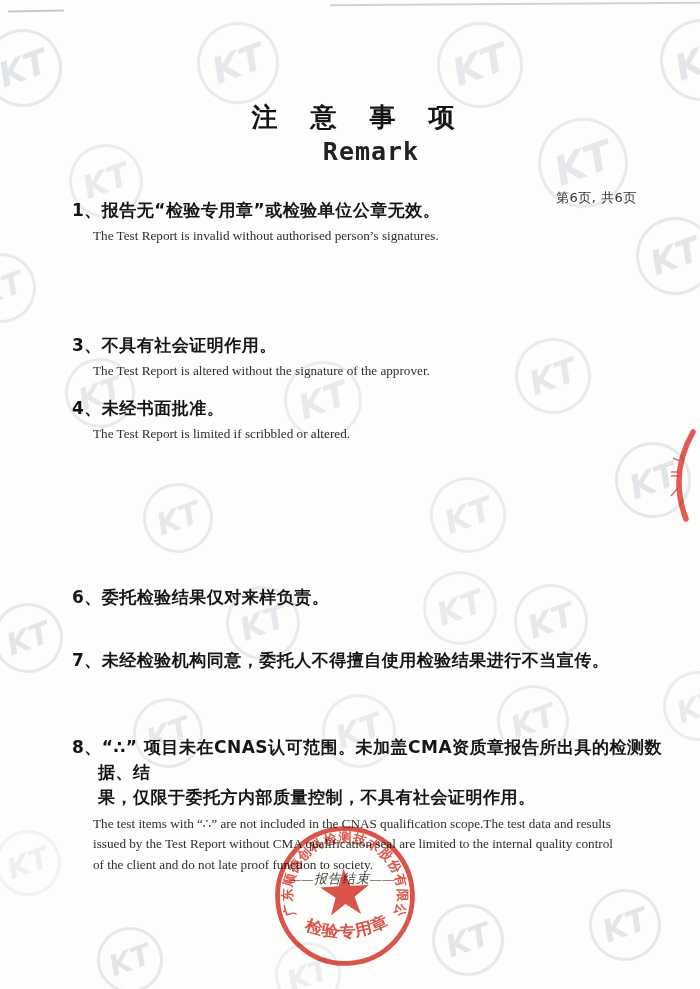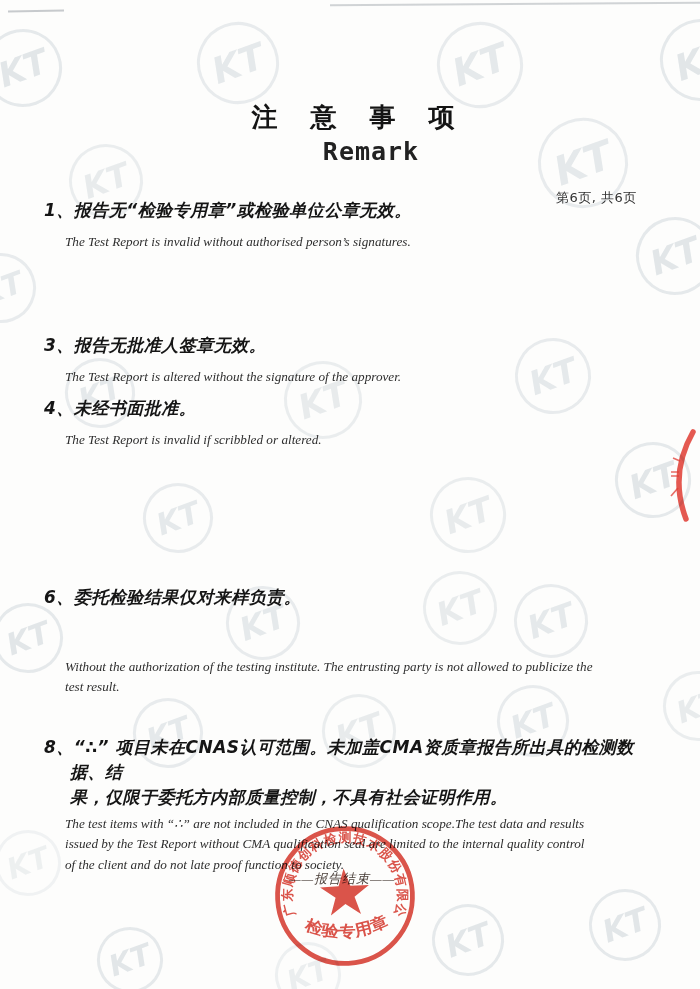--- a/index.html
+++ b/index.html
@@ -31,29 +31,29 @@
     position:absolute;top:137px;left:0;width:100%;text-align:center;
     transform:translateX(21px);
     font-family:"DejaVu Sans Mono",monospace;font-weight:bold;
     font-size:25px;letter-spacing:1px;color:#222;z-index:2;
   }
   .page-info{
     position:absolute;top:189px;left:556px;font-size:13px;color:#333;
     font-family:"DejaVu Sans",sans-serif;z-index:2;letter-spacing:.5px;
   }
   
-  .item{position:absolute;left:44px;width:592px;z-index:2;font-style:italic;}
+  .item{position:absolute;left:72px;width:592px;z-index:2;}
   .zh{
     font-family:"DejaVu Sans",sans-serif;font-weight:bold;font-size:17px;
     line-height:25px;letter-spacing:.5px;color:#151515;
     padding-left:26px;text-indent:-26px;white-space:pre-line;margin:0;
   }
   .en{
     font-size:13.2px;line-height:20.4px;color:#2e2e2e;
-    margin:9px 0 0 21px;white-space:pre-line;
+    margin:3px 0 0 21px;white-space:pre-line;
   }
   .item-5 .en{margin-top:17px;}
   .item-8 .en{margin-top:4px;}
   
   .end-marker{
     position:absolute;top:870px;left:0;width:100%;text-align:center;
     transform:translateX(-8px);
     font-style:italic;font-size:13px;letter-spacing:1px;color:#4a3f39;z-index:3;
   }
   .stamp{
@@ -161,39 +161,38 @@
   <div class="title-en">Remark</div>
   <div class="page-info">第6页, 共6页</div>
 
   <div class="item item-1" style="top:198px">
     <p class="zh"><span>1、</span><span>报告无“检验专用章”或检验单位公章无效。</span></p>
     <div class="en">The Test Report is invalid without authorised person’s signatures.</div>
   </div>
 
 
   <div class="item item-3" style="top:333px">
-    <p class="zh"><span>3、</span><span>报告无批准人签章无效。</span></p>
+    <p class="zh"><span>3、</span><span>不具有社会证明作用。</span></p>
     <div class="en">The Test Report is altered without the signature of the approver.</div>
   </div>
 
   <div class="item item-4" style="top:396px">
     <p class="zh"><span>4、</span><span>未经书面批准。</span></p>
-    <div class="en">The Test Report is invalid if scribbled or altered.</div>
+    <div class="en">The Test Report is limited if scribbled or altered.</div>
   </div>
 
   <div class="item item-5" style="top:469px">
   </div>
 
   <div class="item item-6" style="top:585px">
     <p class="zh"><span>6、</span><span>委托检验结果仅对来样负责。</span></p>
   </div>
 
   <div class="item item-7" style="top:648px">
-    <div class="en">Without the authorization of the testing institute. The entrusting party is not allowed to publicize the
-test result.</div>
+    <p class="zh"><span>7、</span><span>未经检验机构同意，委托人不得擅自使用检验结果进行不当宣传。</span></p>
   </div>
 
   <div class="item item-8" style="top:735px">
     <p class="zh"><span>8、</span><span>“∴” 项目未在CNAS认可范围。未加盖CMA资质章报告所出具的检测数据、结
 果，仅限于委托方内部质量控制，不具有社会证明作用。</span></p>
     <div class="en">The test items with “∴” are not included in the CNAS qualification scope.The test data and results
 issued by the Test Report without CMA qualification seal are limited to the internal quality control
 of the client and do not late proof function to society.</div>
   </div>
 

